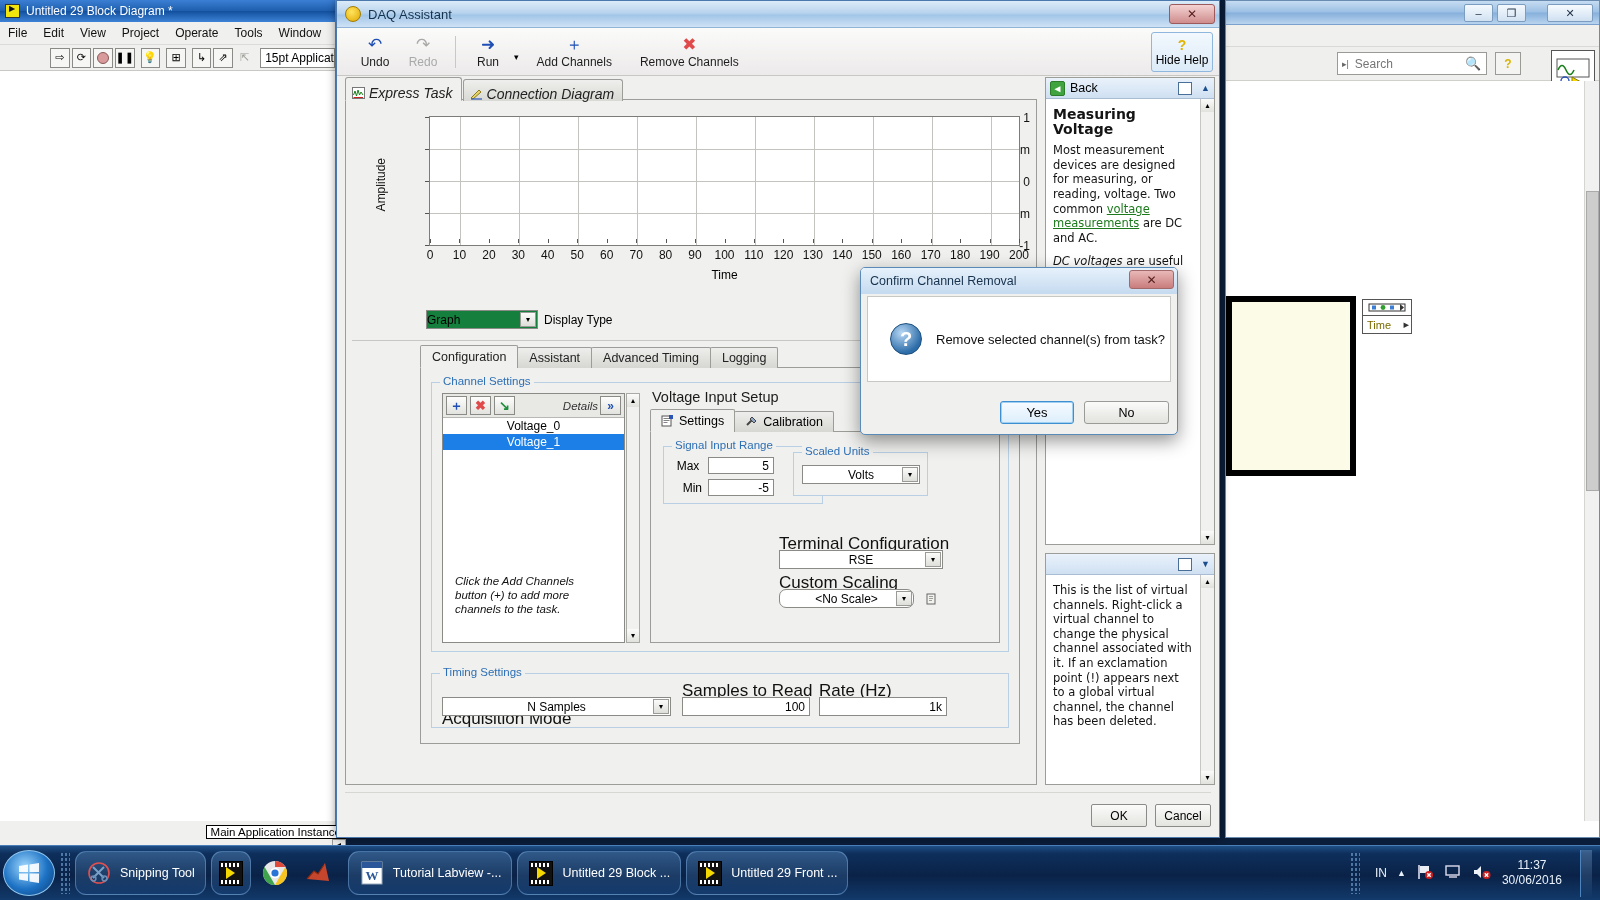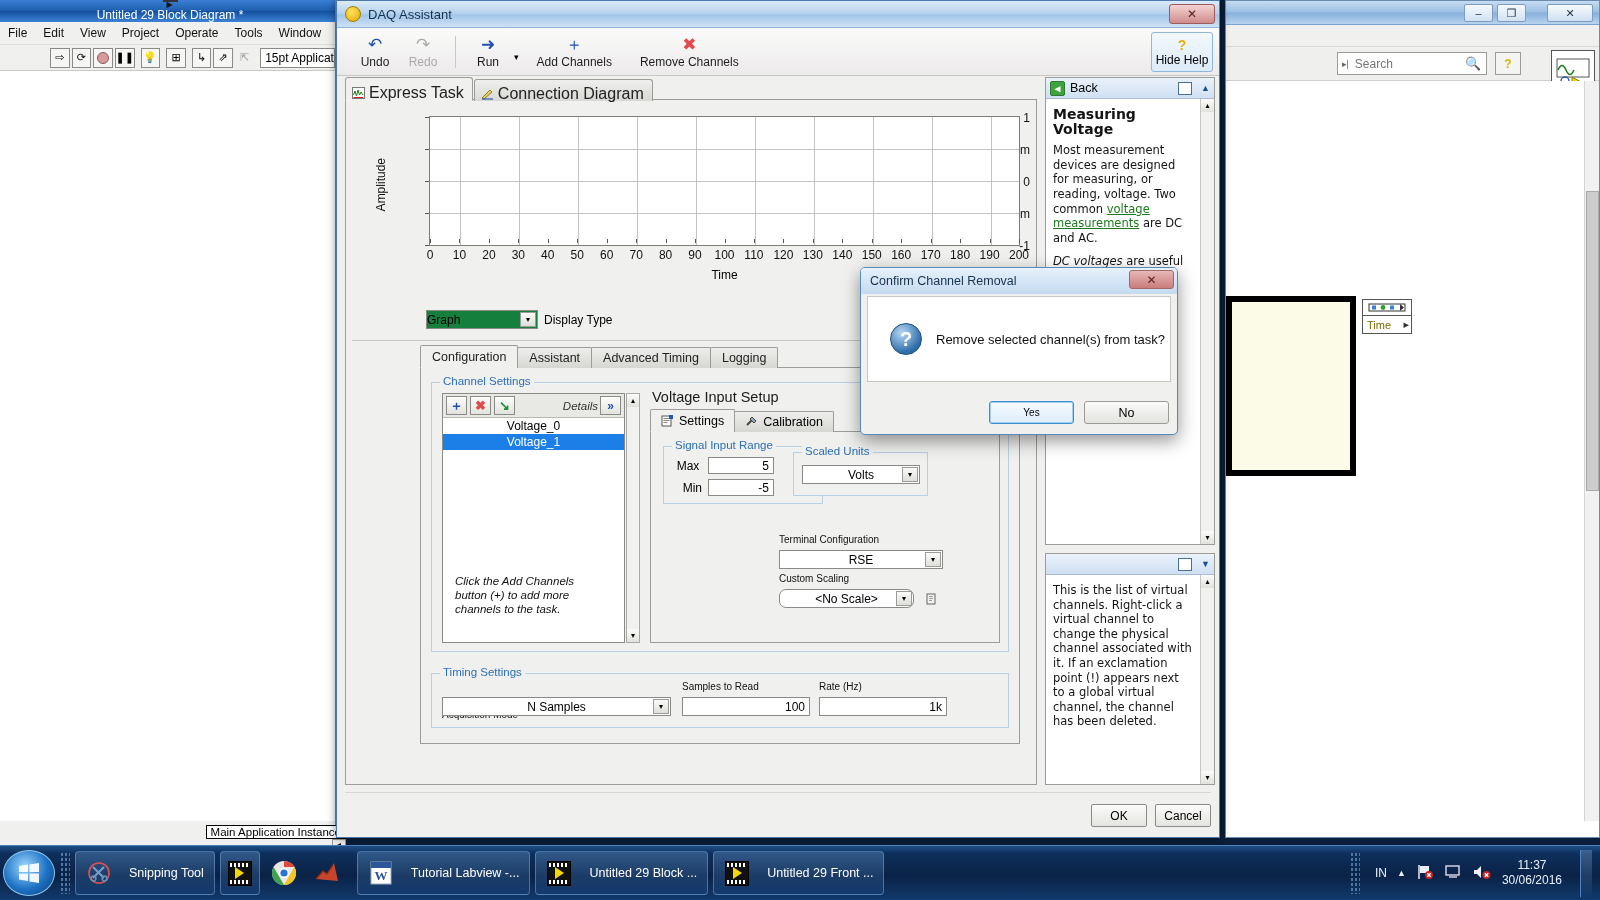--- a/index.html
+++ b/index.html
@@ -36,21 +36,21 @@
   #bg-struct { position:absolute; left:0px; top:215px; width:130px; height:180px; background:#000; padding:6px; }
   #bg-struct-in { width:100%; height:100%; background:#fbfbe8; }
   #bg-errnode { position:absolute; left:136px; top:218px; width:50px; }
   #bg-errnode .ico { height:17px; border:1px solid #555; background:#fff; display:flex; align-items:center; justify-content:center; }
   #bg-errnode .lbl { height:18px; border:1px solid #555; border-top:0; background:#fff; color:#7a6a00;
     font-size:11px; display:flex; align-items:center; padding-left:4px; }
 
   
   #lv { left:0; top:0; width:336px; height:845px; background:#f0f0ee; border-right:1px solid #888; }
   #lv-title { height:22px; background:linear-gradient(180deg,#3b7fd4 0%,#1f5fae 48%,#13519f 52%,#3d82d6 100%);
-    color:#fff; display:flex; align-items:center; gap:6px; padding-left:5px; font-size:12px;flex-direction:column; }
+    color:#fff; display:flex; align-items:center; gap:6px; padding-left:5px; font-size:12px; }
   #lv-icon { width:15px; height:14px; background:#f2e40d; border:1px solid #333; position:relative; }
   #lv-icon:after { content:"▶"; position:absolute; left:3px; top:-1px; font-size:8px; color:#111; }
   #lv-menu { height:23px; background:#f0f0ee; display:flex; align-items:center; padding-left:8px; gap:16px;
     font-size:12px; color:#111; border-bottom:1px solid #dcdcd8; }
   #lv-menu span { cursor:default; }
   #lv-tool { height:26px; background:#f0f0ee; display:flex; align-items:center; padding-left:50px; gap:2px;
     border-bottom:1px solid #c8c8c4; }
   .tb { width:22px; height:20px; border:1px solid #8a8a86; background:#f6f6f4;
     display:flex; align-items:center; justify-content:center; font-size:11px; }
   .tb.flat { border:0; background:transparent; }
@@ -79,23 +79,23 @@
     display:flex; align-items:center; padding-left:14px; gap:0px; position:relative; }
   .tbtn { display:flex; flex-direction:column; align-items:center; justify-content:center; min-width:48px;
     padding:2px 8px; font-size:12px; color:#1d1d1d; }
   .tbtn .gl { font-size:17px; line-height:17px; height:20px; display:flex; align-items:center; }
   .tbtn.dis { color:#a9a9a9; }
   .tsep { width:1px; height:32px; background:#cac8c5; margin:0 8px; }
   #hide-help { position:absolute; right:6px; top:4px; width:62px; height:40px;
     border:1px solid #8fb6dd; background:linear-gradient(180deg,#f2f8fd,#dcebf8); border-radius:3px;
     display:flex; flex-direction:column; align-items:center; justify-content:center; font-size:12px; }
   #daq-tabs { position:absolute; left:8px; top:76px; display:flex; align-items:flex-end; gap:1px; z-index:3; }
-  .dtab { height:22px; padding:7px 8px 0 6px; display:flex; align-items:center; gap:4px; font-size:16px;
+  .dtab { height:22px; padding:7px 8px 0 6px; display:flex; align-items:center; gap:4px; font-size:14px;
     border:1px solid #9c9c98; border-bottom:0; border-radius:3px 3px 0 0;
-    background:linear-gradient(180deg,#efefed,#d8d8d4); color:#222; }
+    background:linear-gradient(180deg,#efefed,#d8d8d4); color:#222;font-style:italic; }
   .dtab.active { background:#f0f0ee; border-bottom:1px solid #f0f0ee; height:24px; }
   #daq-mainpanel { position:absolute; left:8px; top:98px; width:692px; bottom:52px; background:#f0f0ee;
     border:1px solid #9c9c98; }
 
   
   #graph-wrap { position:absolute; left:6px; top:8px; right:6px; height:195px; }
   #yaxis-title { position:absolute; left:22px; top:50px; writing-mode:vertical-rl; transform:rotate(180deg);
     font-size:12px; color:#111; }
   .ylab { position:absolute; right:0; font-size:12px; color:#111; text-align:right; width:44px; }
   #plot { position:absolute; left:77px; top:8px; right:10px; height:130px; background:#fff;
@@ -154,21 +154,21 @@
   #vs-pane { position:absolute; left:0; top:42px; right:0; bottom:0; border:1px solid #9c9c98; background:#f0f0ee; }
   #grp-sir { left:12px; top:14px; width:160px; height:58px; }
   .fld-row { position:absolute; display:flex; align-items:center; gap:6px; font-size:12px; }
   .inp { border:1px solid #8a8a86; background:#fff; height:17px; text-align:right; padding-right:4px;
     font-size:12px; display:flex; align-items:center; justify-content:flex-end; }
   #grp-scaled { left:142px; top:20px; width:135px; height:44px; background:#f0f0ee; }
   #scaled-combo { position:absolute; left:8px; top:12px; width:118px; height:19px; border:1px solid #8a8a86;
     background:#fff; font-size:12px; display:flex; align-items:center; justify-content:center; }
   .combo-arr { position:absolute; right:1px; top:1px; width:16px; height:15px; border:1px solid #9a9a96;
     background:linear-gradient(180deg,#fbfbfa,#dededa); display:flex; align-items:center; justify-content:center; font-size:8px; }
-  .lblrow { position:absolute; font-size:10px; color:#111; }
+  .lblrow { position:absolute; font-size:17px; color:#111; }
   .combo { position:absolute; height:19px; border:1px solid #8a8a86; background:#fff; font-size:12px;
     display:flex; align-items:center; justify-content:center; }
   #grp-timing { position:absolute; left:10px; top:305px; right:10px; height:55px; border:1px solid #b9cfe3; }
   #daq-footer { position:absolute; right:8px; bottom:10px; display:flex; gap:8px; }
   .fbtn { width:56px; height:23px; border:1px solid #8a8a86; background:linear-gradient(180deg,#fbfbfa,#e4e4e0);
     font-size:12px; display:flex; align-items:center; justify-content:center; border-radius:2px; }
   #daq-bottomstrip { position:absolute; left:8px; right:8px; bottom:44px; height:1px; background:#d6d6d2; }
 
   
   #help-panel { position:absolute; left:708px; top:76px; width:170px; bottom:52px; }
@@ -198,37 +198,37 @@
   #cf-close { position:absolute; right:3px; top:2px; width:45px; height:19px; border-radius:3px;
     border:1px solid #a06a6a; background:linear-gradient(180deg,#e9b8b8,#c97c7c); color:#52201f; font-size:12px;
     display:flex; align-items:center; justify-content:center; }
   #cf-body { position:absolute; left:6px; right:6px; top:28px; height:86px; background:#fff;
     border:1px solid #c7c7c3; display:flex; align-items:center; gap:14px; padding-left:22px; }
   #cf-qicon { width:32px; height:32px; border-radius:50%; flex:none;
     background:radial-gradient(circle at 36% 30%,#b8d8f5,#2c6ca8 70%); border:1px solid #1d4f7d;
     color:#fff; font-size:20px; font-weight:bold; display:flex; align-items:center; justify-content:center; }
   #cf-msg { font-size:13px; color:#111; }
   #cf-buttons { position:absolute; right:8px; bottom:10px; display:flex; gap:10px; }
-  #cf-yes { width:85px; height:23px; border:1px solid #3d8fd1; border-radius:3px;
+  #cf-yes { width:74px; height:23px; border:1px solid #3d8fd1; border-radius:3px;
     background:linear-gradient(180deg,#f6fbff,#ddeefc); box-shadow:0 0 0 1px #9fd0f2 inset;
-    font-size:10px; display:flex; align-items:center; justify-content:center; }
+    font-size:13px; display:flex; align-items:center; justify-content:center; }
   #cf-no { width:85px; height:23px; border:1px solid #9a9a96; border-radius:3px;
     background:linear-gradient(180deg,#fbfbfa,#e2e2de); font-size:12.5px;
     display:flex; align-items:center; justify-content:center; }
 
   
   #taskbar { left:0; bottom:0; width:1600px; height:55px;
     background:linear-gradient(180deg,#1e4f86 0%,#0e2f5c 14%,#0a2247 55%,#123a6b 100%);
     border-top:1px solid #4a7fb8; display:flex; align-items:center; }
   #startorb { width:52px; height:46px; margin-left:3px; border-radius:50%;
     background:radial-gradient(circle at 42% 36%,#9fd8ff,#1d72c4 55%,#0a3a73 100%);
     border:1px solid #8fc6ee; display:flex; align-items:center; justify-content:center; }
   .grip { width:10px; height:42px; margin:0 5px;
     background-image:radial-gradient(#6f9fd0 1px, transparent 1.2px); background-size:4px 5px; opacity:.65; }
-  .tbitem { height:44px; display:flex; align-items:center; gap:17px; padding:0 10px; border-radius:4px;
+  .tbitem { height:44px; display:flex; align-items:center; gap:8px; padding:0 10px; border-radius:11px;
     border:1px solid rgba(130,180,230,.45); background:linear-gradient(180deg,rgba(120,175,225,.32),rgba(30,80,140,.25));
     color:#fff; font-size:12.5px; margin-right:5px; }
   .tbicon { width:26px; height:26px; display:flex; align-items:center; justify-content:center; }
   .lvfilm { width:24px; height:25px; background:#111; border:1px solid #000; display:flex;
     align-items:center; justify-content:center; position:relative; }
   .lvfilm:before, .lvfilm:after { content:""; position:absolute; left:1px; right:1px; height:4px;
     background-image:linear-gradient(90deg,#fff 0 2px, transparent 2px 4px); background-size:4px 4px; }
   .lvfilm:before { top:1px; } .lvfilm:after { bottom:1px; }
   .lvtri { width:0; height:0; border-left:9px solid #f5d800; border-top:6px solid transparent;
     border-bottom:6px solid transparent; }

